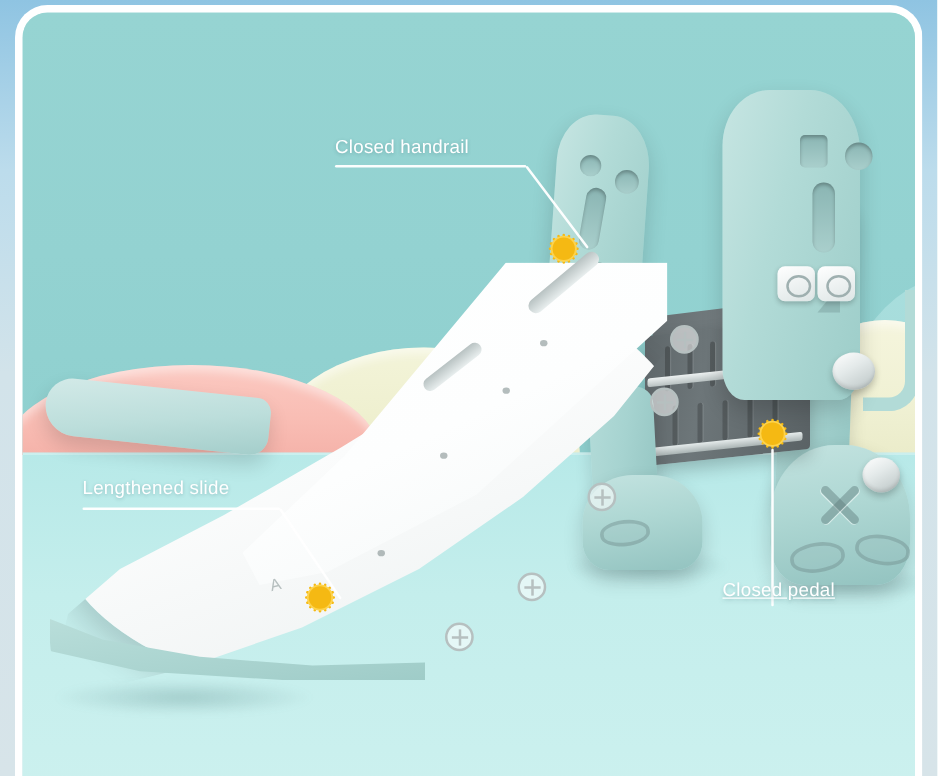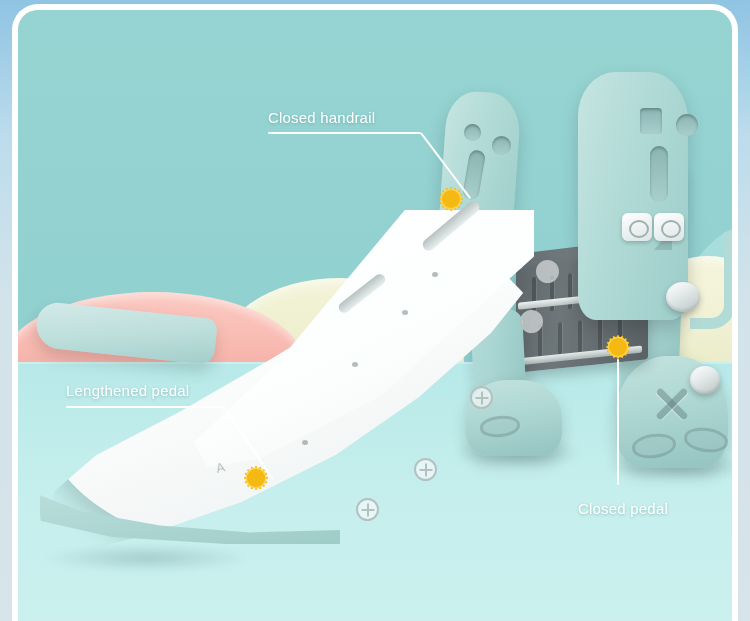--- a/index.html
+++ b/index.html
@@ -322,21 +322,21 @@
   #co-handrail-d{left:403px;top:122px;width:82px;transform:rotate(53deg);}
   #co-handrail-sun{left:421px;top:177px;}
 
   #co-slide-label{left:48px;top:372px;}
   #co-slide-h{left:48px;top:396px;width:158px;}
   #co-slide-d{left:206px;top:396px;width:87px;transform:rotate(56deg);}
   #co-slide-sun{left:226px;top:456px;}
 
   #co-pedal-sun{left:588px;top:325px;}
   #co-pedal-v{left:599px;top:349px;height:126px;}
-  #co-pedal-label{left:560px;top:490px;}
+  #co-pedal-label{left:560px;top:454px;text-decoration:underline;}
 </style>
 </head>
 <body>
 
 <div id="page">
   <div class="page-bg"></div>
 
   <div class="frame">
     <div class="photo">
 
@@ -430,21 +430,21 @@
         <div class="ray" style="transform:rotate(22.5deg)"></div>
         <div class="ray" style="transform:rotate(45deg)"></div>
         <div class="ray" style="transform:rotate(67.5deg)"></div>
         <div class="ray" style="transform:rotate(90deg)"></div>
         <div class="ray" style="transform:rotate(112.5deg)"></div>
         <div class="ray" style="transform:rotate(135deg)"></div>
         <div class="ray" style="transform:rotate(157.5deg)"></div>
         <div class="core"></div>
       </div>
 
-      <div class="callout-label" id="co-slide-label">Lengthened pedal</div>
+      <div class="callout-label" id="co-slide-label">Lengthened slide</div>
       <div class="lead-h" id="co-slide-h"></div>
       <div class="lead-d" id="co-slide-d"></div>
       <div class="sun" id="co-slide-sun">
         <div class="ray" style="transform:rotate(0deg)"></div>
         <div class="ray" style="transform:rotate(22.5deg)"></div>
         <div class="ray" style="transform:rotate(45deg)"></div>
         <div class="ray" style="transform:rotate(67.5deg)"></div>
         <div class="ray" style="transform:rotate(90deg)"></div>
         <div class="ray" style="transform:rotate(112.5deg)"></div>
         <div class="ray" style="transform:rotate(135deg)"></div>

